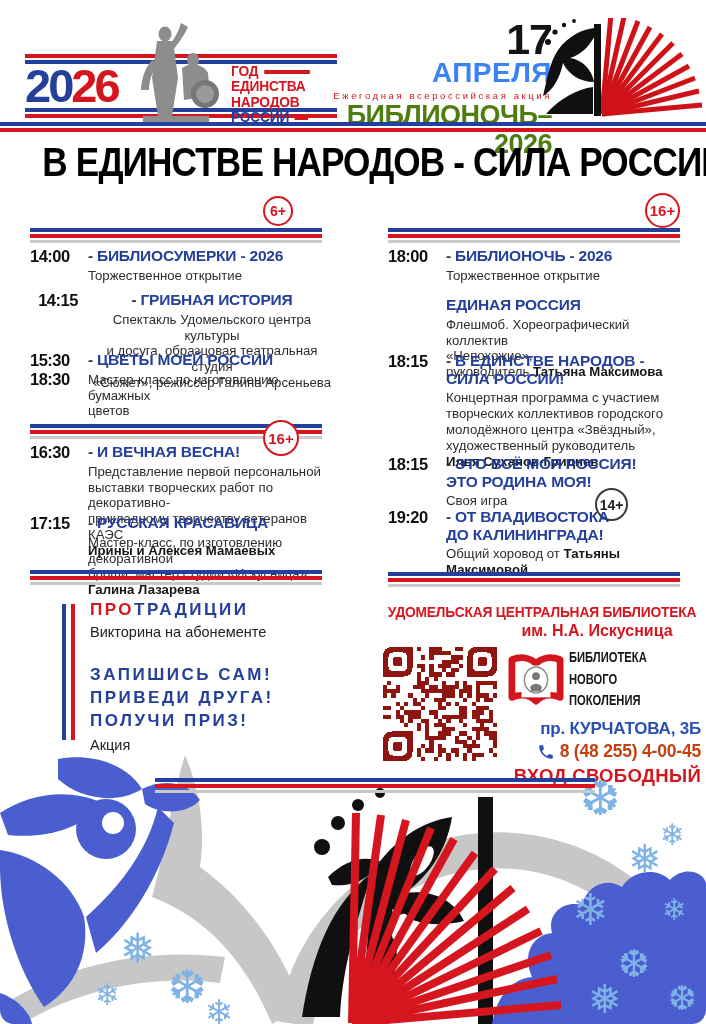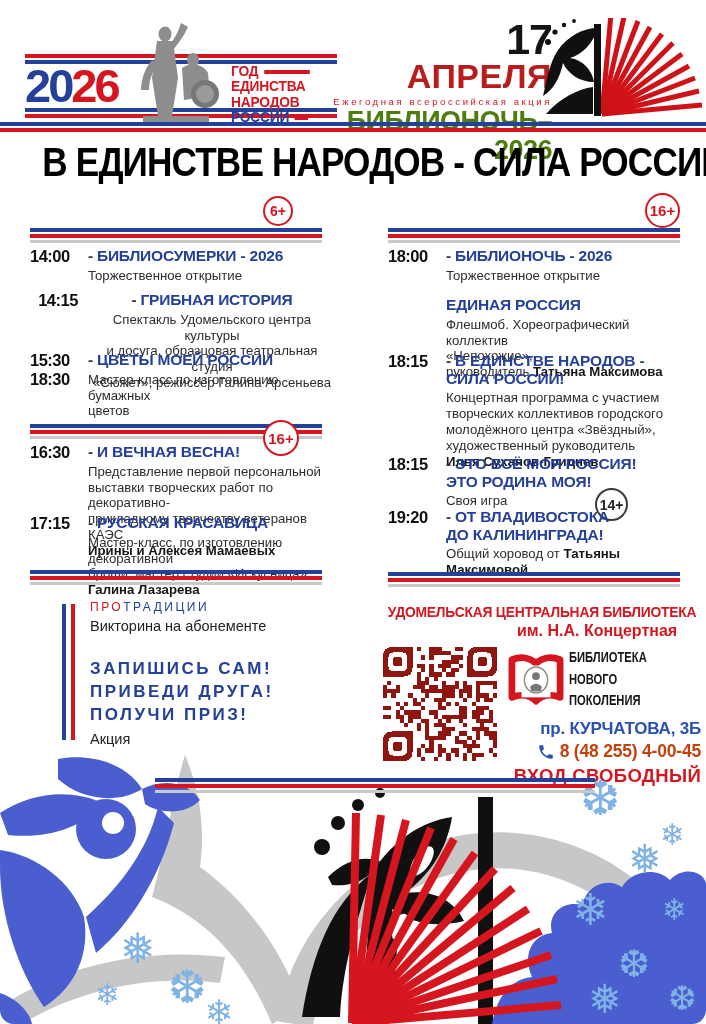--- a/index.html
+++ b/index.html
@@ -17,21 +17,21 @@
   .statue{position:absolute;left:102px;top:-8px;width:96px;height:106px;}
   .gel-text{position:absolute;left:206px;top:36px;font-weight:800;font-size:14.5px;line-height:1.06;
             letter-spacing:-0.2px;transform:scaleX(0.95);transform-origin:left top;white-space:nowrap;}
   .gel-red{color:#d6161f;} .gel-blue{color:#24409a;}
   .gel-rule{display:inline-block;width:48px;height:4px;background:#d6161f;vertical-align:middle;margin-left:6px;}
   .gel-dash{display:inline-block;width:14px;height:4px;background:#d6161f;vertical-align:middle;margin-left:6px;}
 
   
   .date-block{position:absolute;right:154px;top:20px;width:232px;text-align:right;}
   .day{font-size:43px;font-weight:800;color:#141414;line-height:0.9;letter-spacing:-1px;}
-  .month{font-size:34px;font-weight:800;color:#b91c1c;line-height:1.0;letter-spacing:0.5px;}
+  .month{font-size:28px;font-weight:800;color:#3b82f6;line-height:1.0;letter-spacing:0.5px;}
   .action{font-size:9.5px;color:#d6161f;letter-spacing:2.6px;margin-top:3px;white-space:nowrap;}
   .event{font-size:27px;font-weight:800;color:#4d7c0f;letter-spacing:-0.5px;line-height:1.08;}
   .header-orn{position:absolute;left:538px;top:18px;width:168px;height:104px;}
 
   .full-sep{position:absolute;left:0;top:122px;width:706px;}
 
   
   .main-title{position:absolute;left:0;top:140px;width:706px;text-align:center;font-size:40px;
               font-weight:800;color:#000;letter-spacing:-1px;transform:scaleX(0.88);transform-origin:center top;
               white-space:nowrap;}
@@ -58,21 +58,21 @@
   .s-titleline{font-weight:800;font-size:15.5px;color:#24409a;line-height:1.14;white-space:pre-line;letter-spacing:-0.2px;}
   .dash{color:#333;margin-right:4px;font-weight:700;}
   .s-desc{margin-top:3px;font-size:13.2px;color:#2d2d2d;line-height:1.2;white-space:pre-line;}
   .s-bold{font-weight:700;color:#161616;}
 
   
   .promo{position:absolute;left:62px;top:600px;width:290px;height:145px;}
   .promo .vbar-blue{position:absolute;left:0;top:4px;width:4px;height:136px;background:#24409a;}
   .promo .vbar-red{position:absolute;left:9px;top:4px;width:4px;height:136px;background:#d6161f;}
   .promo-content{margin-left:28px;}
-  .promo-title{font-size:12px;font-weight:400;letter-spacing:2.5px;}
+  .promo-title{font-size:17px;font-weight:700;letter-spacing:2.5px;}
   .promo-sub{font-size:14.5px;color:#222;margin:4px 0 24px;}
   .promo-line{color:#24409a;font-weight:800;font-size:17px;letter-spacing:2.5px;line-height:1.35;}
   .promo-note{font-size:14.5px;color:#222;margin-top:4px;}
 
   
   .library{position:absolute;left:383px;top:605px;width:318px;}
   .lib-name{color:#d6161f;font-weight:800;font-size:13.8px;text-align:center;letter-spacing:-0.2px;}
   .lib-after{color:#d6161f;font-weight:800;font-size:16px;text-align:center;padding-left:110px;margin-top:2px;}
   .lib-row{display:flex;margin-top:7px;}
   .qr-wrap{width:114px;height:114px;flex:0 0 114px;}
@@ -306,21 +306,21 @@
       <div class="promo-sub">Викторина на абонементе</div>
       <div class="promo-line">ЗАПИШИСЬ САМ!</div>
       <div class="promo-line">ПРИВЕДИ ДРУГА!</div>
       <div class="promo-line">ПОЛУЧИ ПРИЗ!</div>
       <div class="promo-note">Акция</div>
     </div>
   </div>
 
   <div class="library">
     <div class="lib-name">УДОМЕЛЬСКАЯ ЦЕНТРАЛЬНАЯ БИБЛИОТЕКА</div>
-    <div class="lib-after">им. Н.А. Концертная</div>
+    <div class="lib-after">им. Н.А. Искусница</div>
     <div class="lib-row">
       <svg class="qr-wrap" id="qr-code" viewBox="0 0 27 27" shape-rendering="crispEdges">
         <g fill="#8e1510">
           <path d="M0,2.2 Q0,0 2.2,0 L7,0 L7,4.8 Q7,7 4.8,7 L0,7 Z"></path>
           <path d="M20,2.2 Q20,0 22.2,0 L27,0 L27,4.8 Q27,7 24.8,7 L20,7 Z"></path>
           <path d="M0,22.2 Q0,20 2.2,20 L7,20 L7,24.8 Q7,27 4.8,27 L0,27 Z"></path>
         </g>
         <g fill="#fff">
           <rect x="1.3" y="1.3" width="4.4" height="4.4" rx="1"></rect>
           <rect x="21.3" y="1.3" width="4.4" height="4.4" rx="1"></rect>

